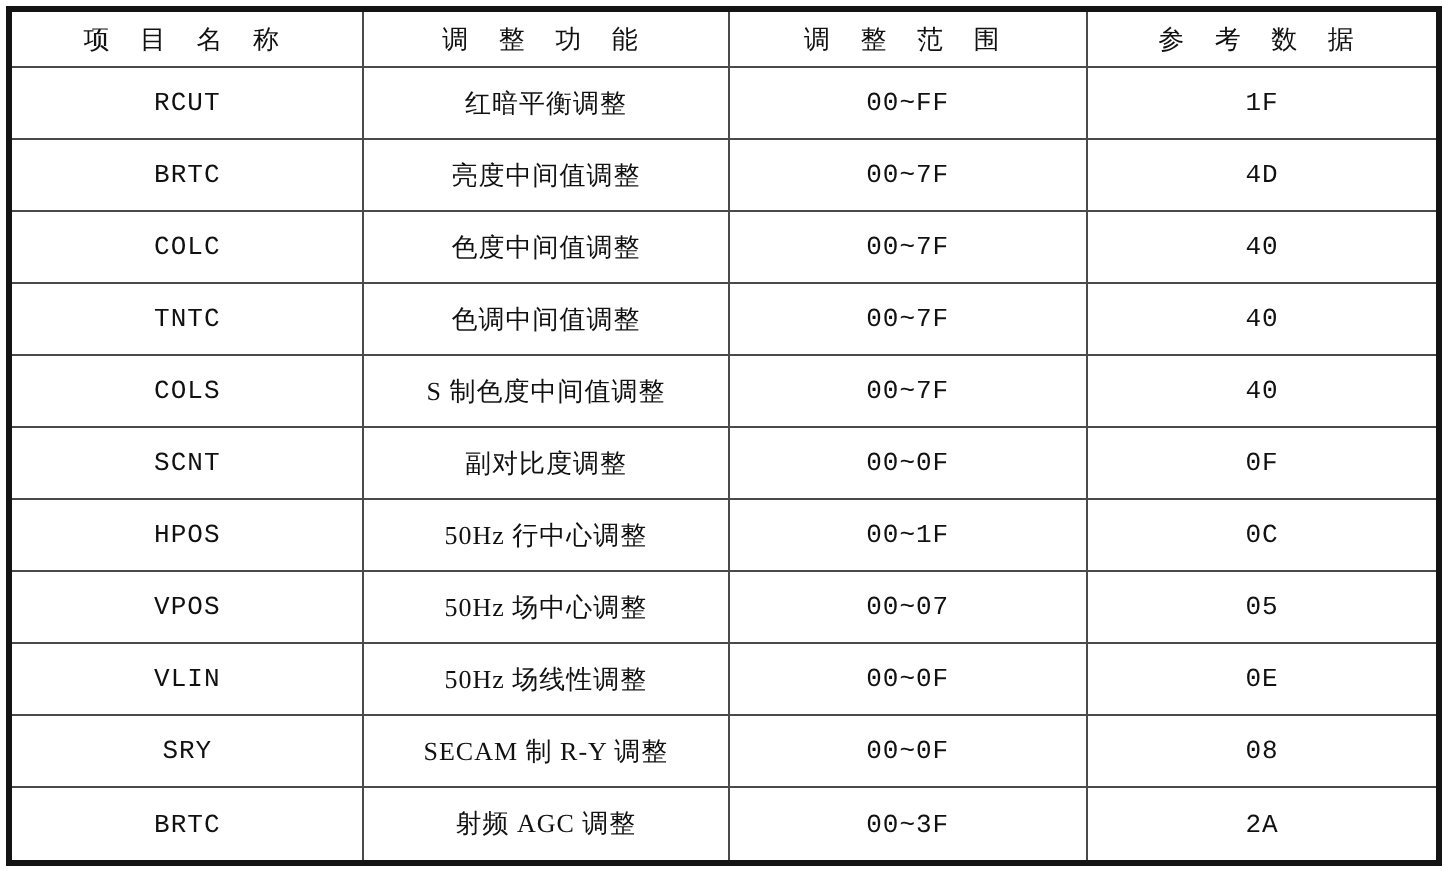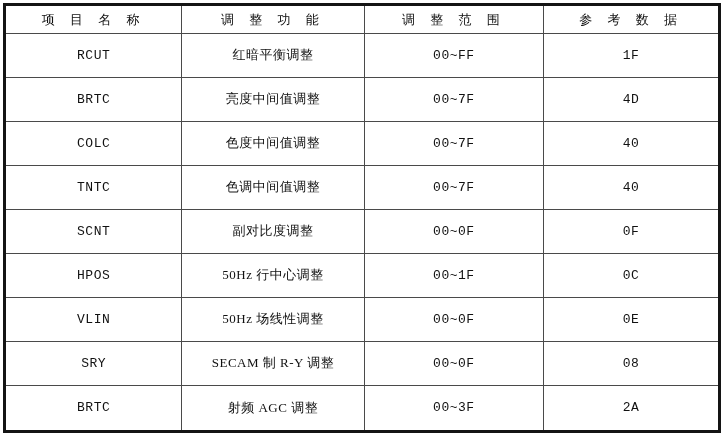--- a/index.html
+++ b/index.html
@@ -94,30 +94,42 @@
         <td class="cell-range">00~7F</td>
         <td class="cell-ref">40</td>
       </tr>
       <tr>
         <td class="cell-name">TNTC</td>
         <td class="cell-func">色调中间值调整</td>
         <td class="cell-range">00~7F</td>
         <td class="cell-ref">40</td>
       </tr>
       <tr>
+        <td class="cell-name">COLS</td>
+        <td class="cell-func">S 制色度中间值调整</td>
+        <td class="cell-range">00~7F</td>
+        <td class="cell-ref">40</td>
+      </tr>
+      <tr>
         <td class="cell-name">SCNT</td>
         <td class="cell-func">副对比度调整</td>
         <td class="cell-range">00~0F</td>
         <td class="cell-ref">0F</td>
       </tr>
       <tr>
         <td class="cell-name">HPOS</td>
         <td class="cell-func">50Hz 行中心调整</td>
         <td class="cell-range">00~1F</td>
         <td class="cell-ref">0C</td>
+      </tr>
+      <tr>
+        <td class="cell-name">VPOS</td>
+        <td class="cell-func">50Hz 场中心调整</td>
+        <td class="cell-range">00~07</td>
+        <td class="cell-ref">05</td>
       </tr>
       <tr>
         <td class="cell-name">VLIN</td>
         <td class="cell-func">50Hz 场线性调整</td>
         <td class="cell-range">00~0F</td>
         <td class="cell-ref">0E</td>
       </tr>
       <tr>
         <td class="cell-name">SRY</td>
         <td class="cell-func">SECAM 制 R-Y 调整</td>

